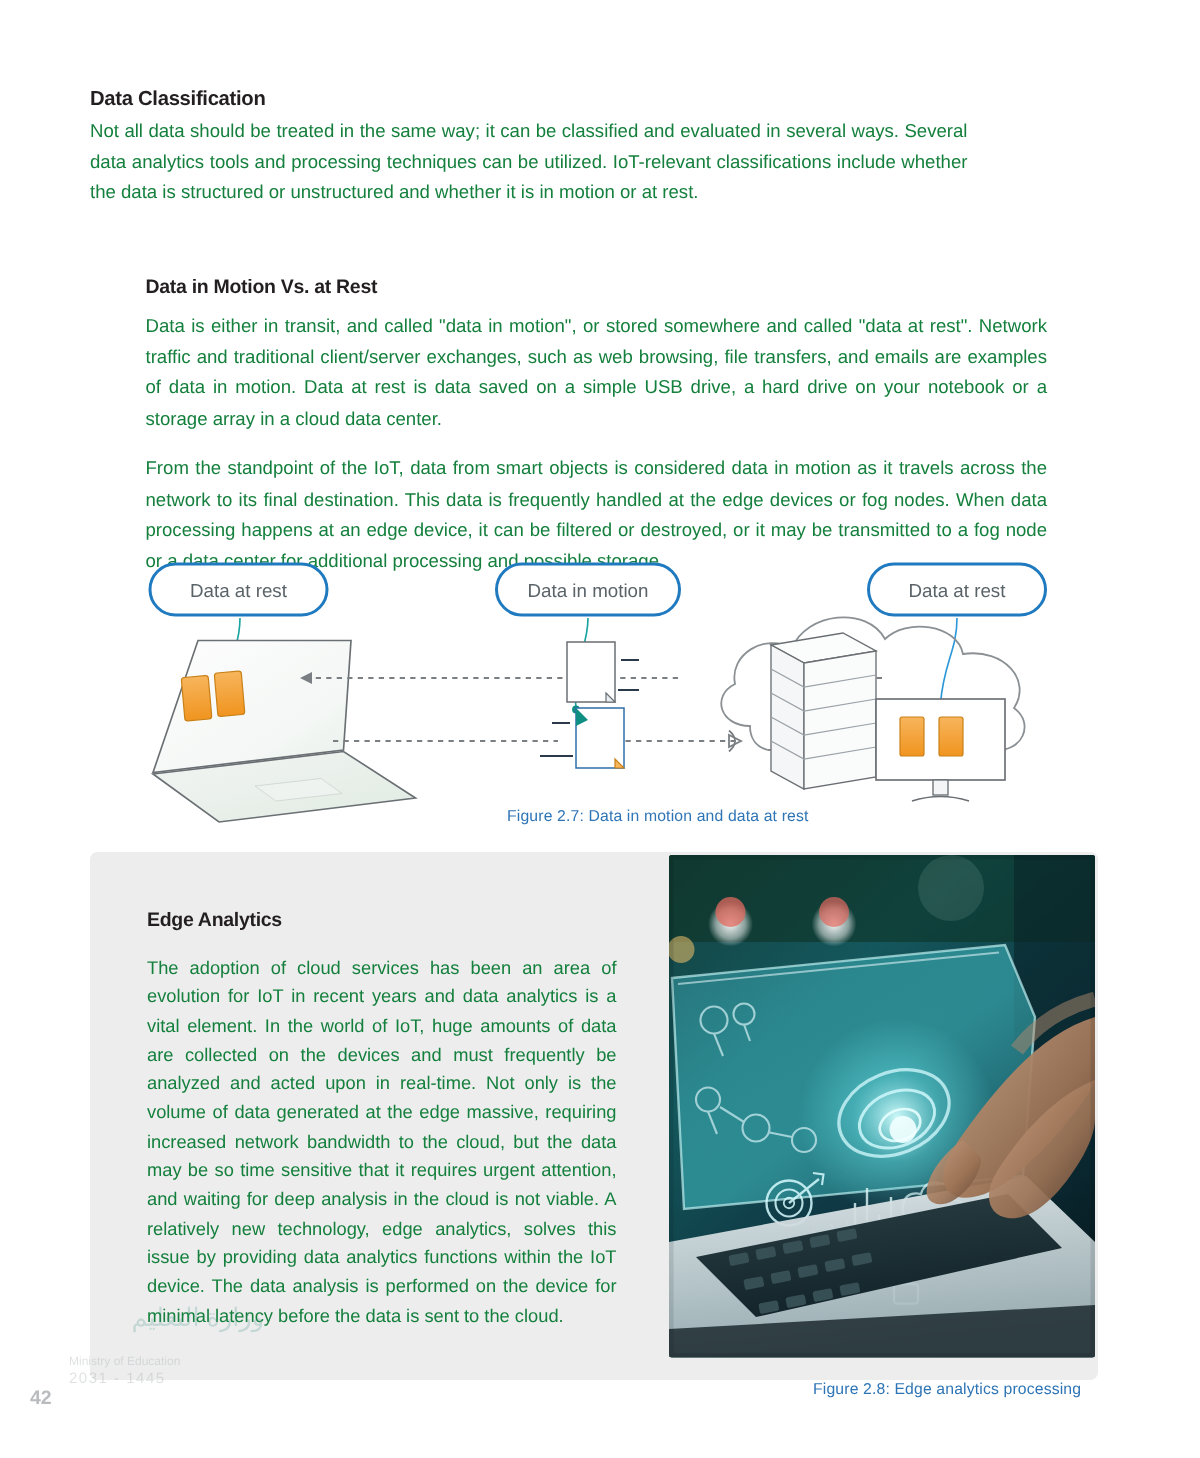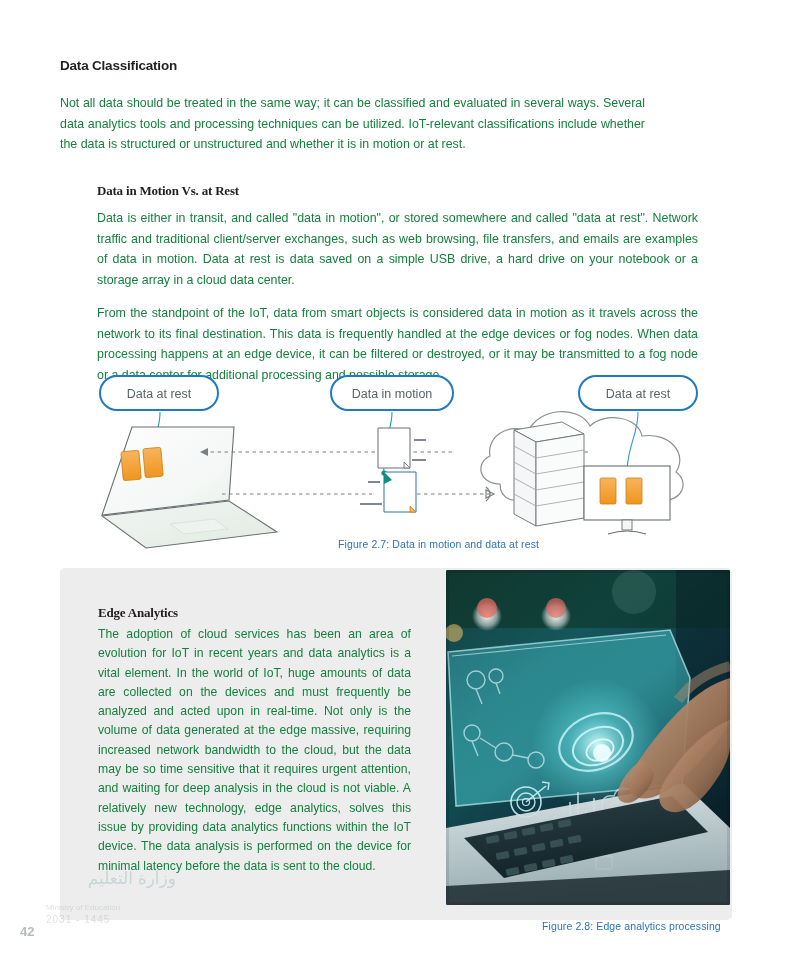--- a/index.html
+++ b/index.html
@@ -21,37 +21,36 @@
     font-size: 13.5px;
     font-weight: bold;
     letter-spacing: -0.2px;
     color: #231f20;
   }
   .h-sub {
     font-size: 13px;
     font-weight: bold;
     letter-spacing: -0.2px;
     color: #231f20;
-    font-family: Liberation Serif, serif;
   }
   .para {
     font-size: 12.4px;
     line-height: 20.5px;
     color: #15803d;
     text-align: justify;
   }
 
   
   #lvl1 {
     position: absolute;
     left: 60px;
     top: 58px;
     width: 585px;
   }
-  #lvl1 .h-section { margin-bottom: 20px; }
+  #lvl1 .h-section { margin-bottom: 4px; }
 
   
   #lvl2 {
     position: absolute;
     left: 97px;
     top: 183px;
     width: 601px;
   }
   #lvl2 .h-sub { margin-bottom: 9px; }
   #lvl2 .para + .para { margin-top: 13px; }
@@ -84,21 +83,21 @@
     height: 352px;
     background: #ededee;
     border-radius: 5px;
   }
   #edge-text {
     position: absolute;
     left: 98px;
     top: 605px;
     width: 313px;
   }
-  #edge-text .h-sub { margin-bottom: 4px; }
+  #edge-text .h-sub { margin-bottom: 16px; }
   #edge-text .para {
     font-size: 12.2px;
     line-height: 19.3px;
   }
 
   
   #photo {
     position: absolute;
     left: 446px;
     top: 570px;

